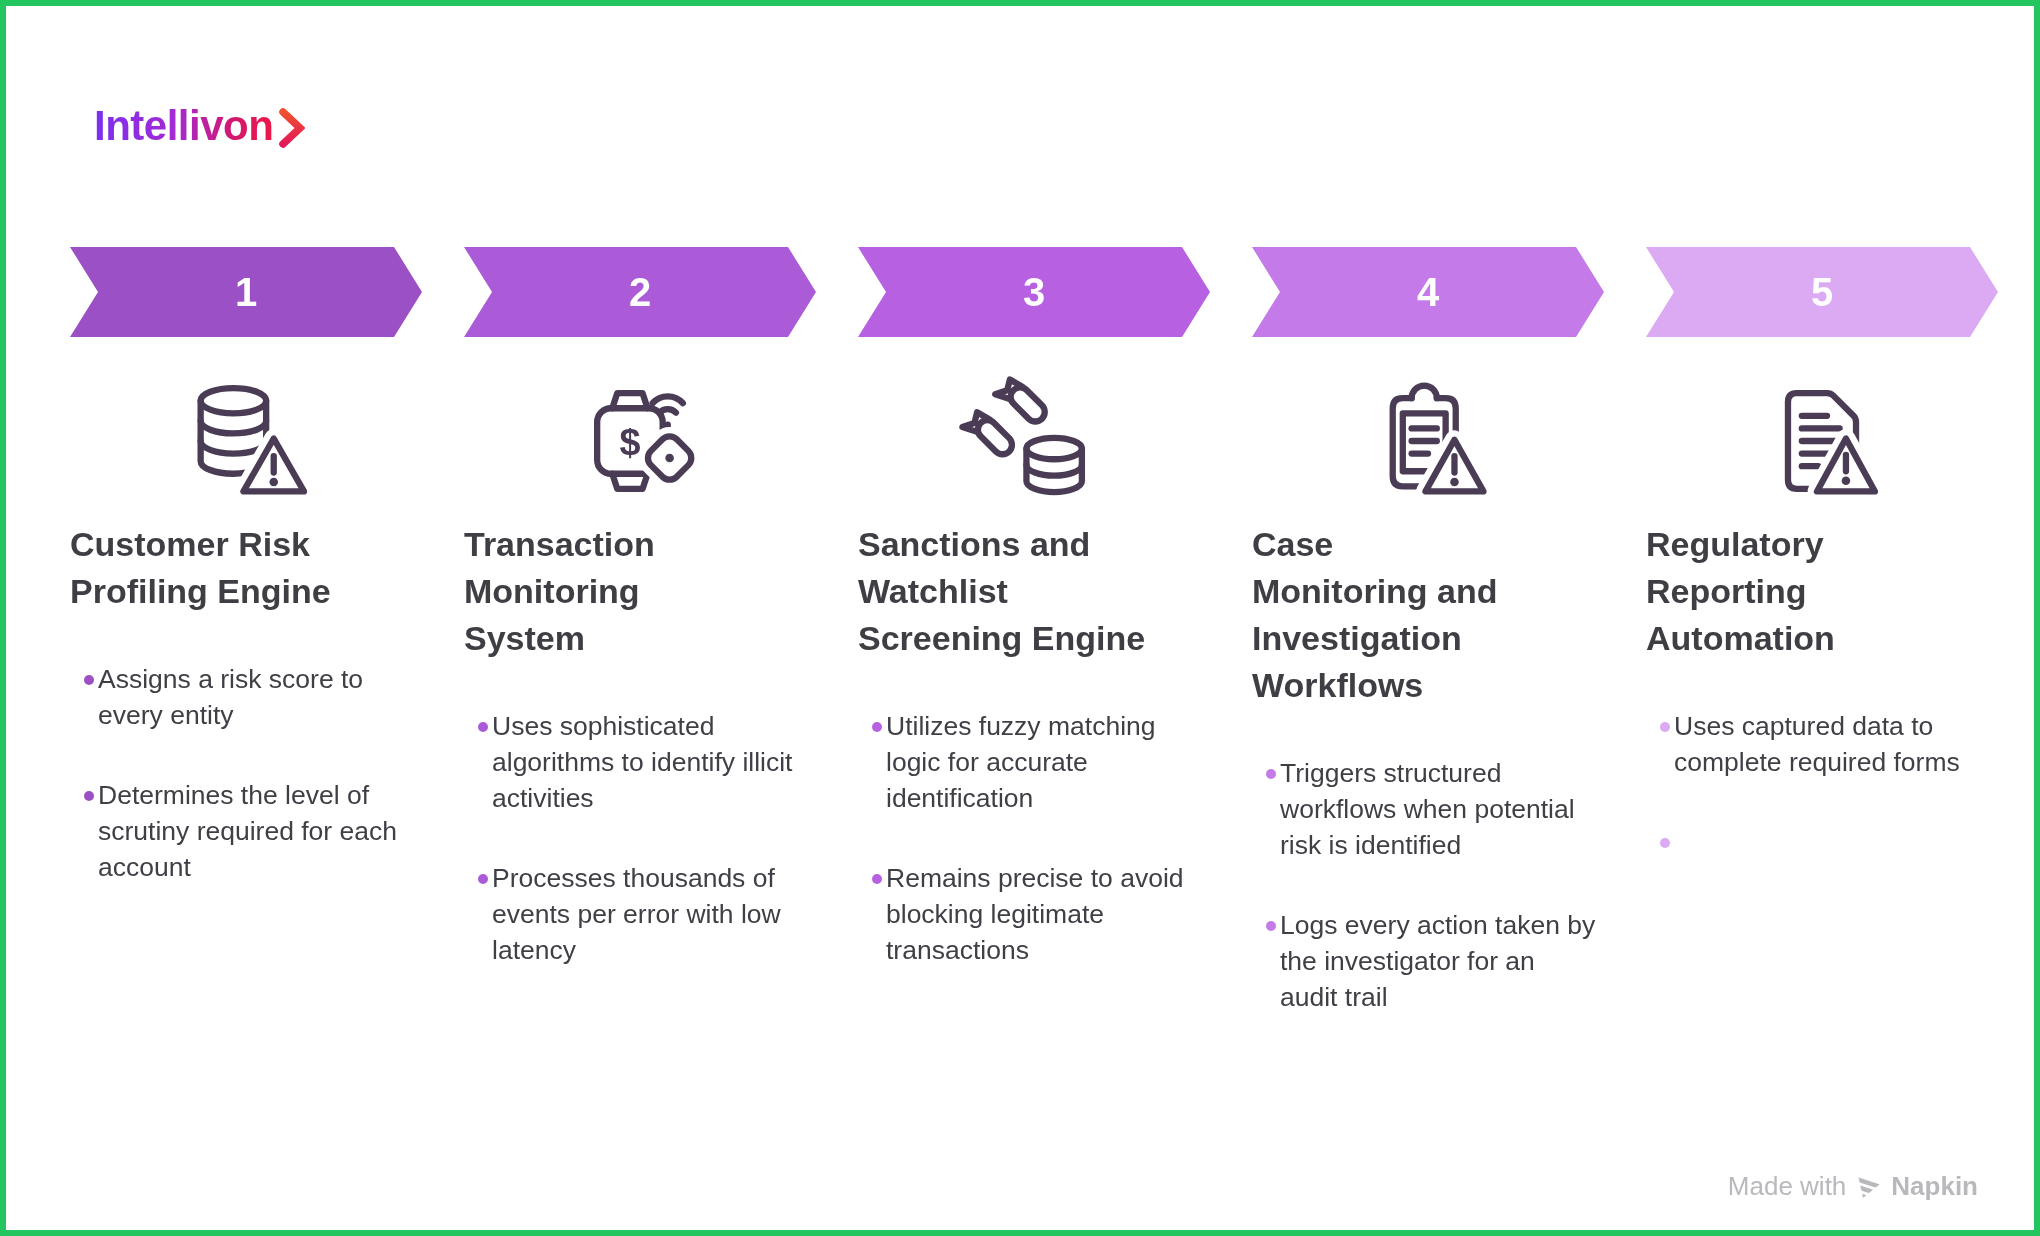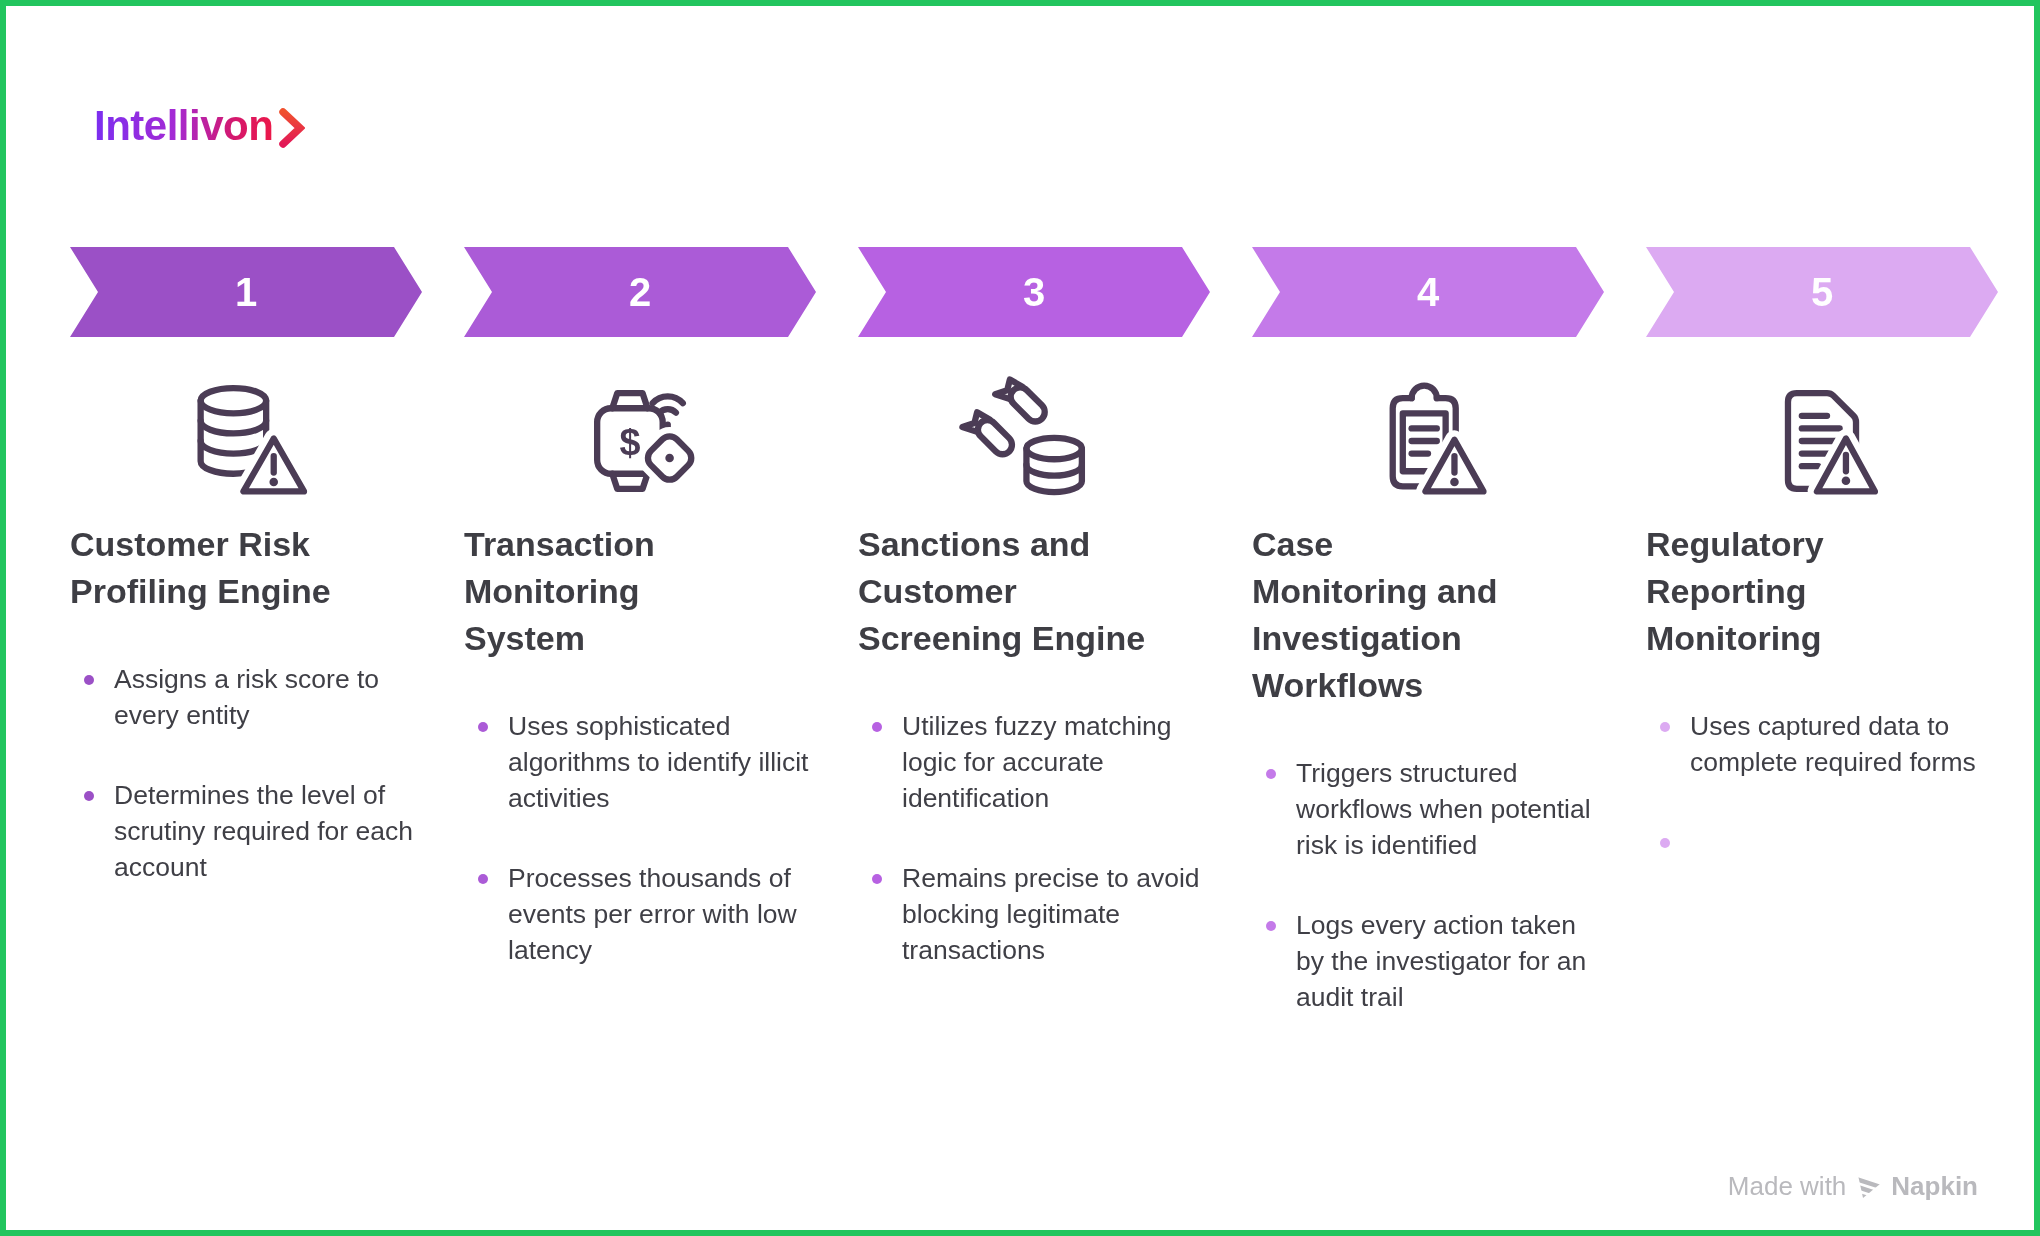--- a/index.html
+++ b/index.html
@@ -30,21 +30,21 @@
   .ic-halo{fill:#ffffff;stroke:#ffffff;stroke-width:15;stroke-linejoin:round;}
   .ic-fill{fill:#4b3c55;stroke:none;}
   .ic-txt{fill:#4b3c55;stroke:none;font-weight:700;font-size:30px;font-family:"Liberation Sans",sans-serif;}
   .title{
     margin:12px 0 0 0;white-space:pre-line;
     font-size:34px;line-height:47px;font-weight:700;color:#3e3e44;
   }
   .bullets{list-style:none;margin:46px 0 0 0;padding:0 0 0 14px;display:flex;flex-direction:column;gap:44px;}
   .bullets li{display:flex;align-items:flex-start;}
   .dot{width:10px;height:10px;border-radius:50%;flex:0 0 10px;margin-top:14px;}
-  .btxt{margin-left:20px;font-size:26.5px;line-height:36px;color:#3f3f46;max-width:318px;}
+  .btxt{margin-left:4px;font-size:26.5px;line-height:36px;color:#3f3f46;max-width:318px;}
   .step:nth-child(1) .btxt{max-width:306px;}
   .step:nth-child(5) .btxt{max-width:296px;}
   
   .watermark{
     position:absolute;right:56px;bottom:28px;display:flex;align-items:center;gap:9px;
     color:#b9b9bd;font-size:26px;font-weight:500;
   }
   .watermark .brand{font-weight:600;}
 </style>
 </head>
@@ -143,21 +143,21 @@
           <g transform="translate(19 47) rotate(-45)">
             <rect class="ic" x="-7.5" y="-16" width="15" height="32" rx="7.5"></rect>
             <path class="ic" d="M-7 -13 L-12.5 -24 L-3.5 -19.5 L4 -24 L7 -13"></path>
           </g>
           <ellipse class="ic" cx="66" cy="56" rx="22" ry="8.5" fill="#fff"></ellipse>
           <path class="ic" d="M44 56 v26 c0 4.7 10.3 8.5 22 8.5 s22 -3.8 22 -8.5 V56"></path>
           <path class="ic" d="M44 69 c0 4.7 10.3 8.5 22 8.5 s22 -3.8 22 -8.5"></path>
         </svg>
       </div>
       <h2 class="title">Sanctions and
-Customer
+Watchlist
 Screening Engine</h2>
       <ul class="bullets">
         <li>
           <span class="dot" style="background-color: rgb(183, 97, 226);"></span>
           <span class="btxt">Utilizes fuzzy matching logic for accurate identification</span>
         </li>
         <li>
           <span class="dot" style="background-color: rgb(183, 97, 226);"></span>
           <span class="btxt">Remains precise to avoid blocking legitimate transactions</span>
         </li>
@@ -211,21 +211,21 @@
           <line class="ic" x1="34" y1="60" x2="56" y2="60"></line>
           <line class="ic" x1="34" y1="70" x2="47" y2="70"></line>
           <path class="ic-halo" d="M69 48 L46 90 H92 Z"></path>
           <path class="ic" d="M69 48 L46 90 H92 Z"></path>
           <line class="ic" x1="69" y1="61" x2="69" y2="74"></line>
           <circle class="ic-fill" cx="69" cy="81.5" r="3.4"></circle>
         </svg>
       </div>
       <h2 class="title">Regulatory
 Reporting
-Monitoring</h2>
+Automation</h2>
       <ul class="bullets">
         <li>
           <span class="dot" style="background-color: rgb(220, 170, 242);"></span>
           <span class="btxt">Uses captured data to complete required forms</span>
         </li>
         <li>
           <span class="dot" style="background-color: rgb(220, 170, 242);"></span>
         </li>
       </ul>
     </section>

